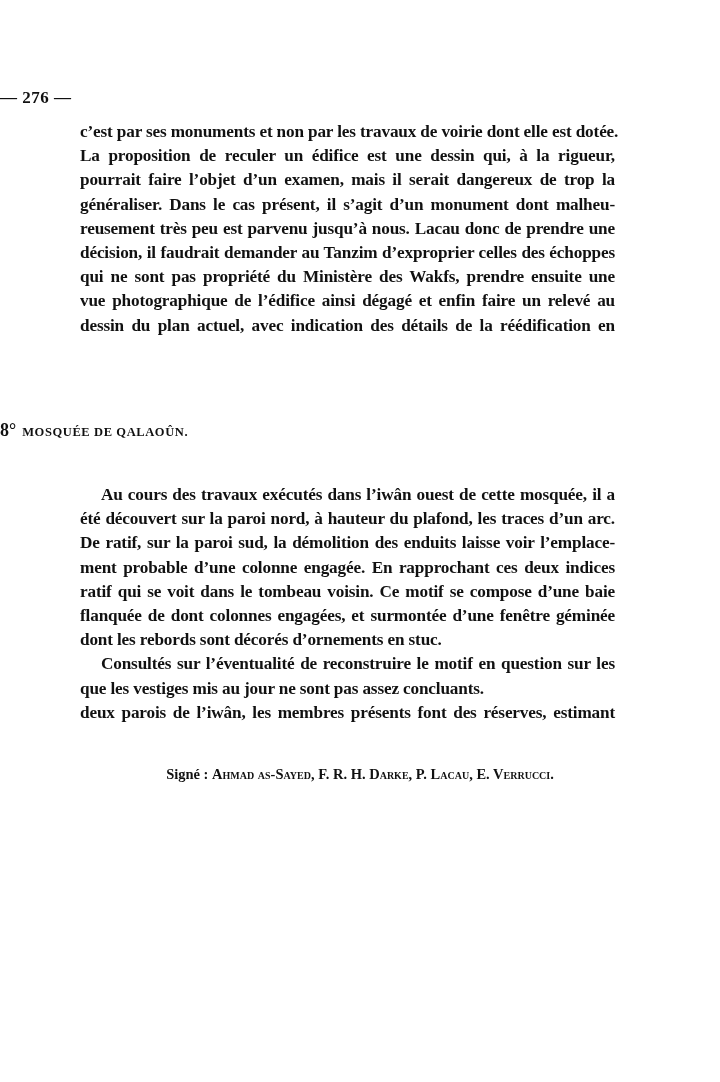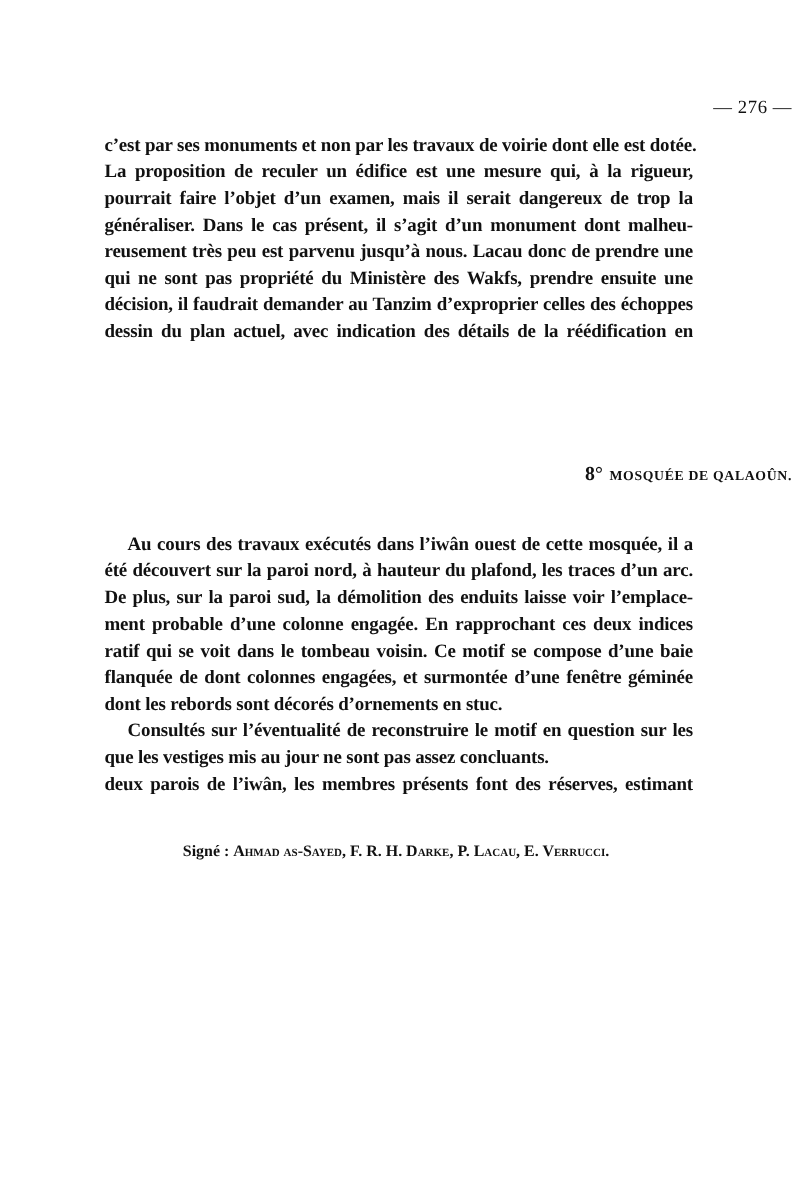--- a/index.html
+++ b/index.html
@@ -13,28 +13,28 @@
       position: relative;
       overflow: hidden;
       font-family: "Liberation Serif", "DejaVu Serif", serif;
       color: #111111;
     }
     .page-number {
       position: absolute;
       top: 88px;
       left: 0;
       width: 720px;
-      text-align: right;
+      text-align: left;
       font-size: 17px;
-      font-weight: normal;
+      font-weight: bold;
       letter-spacing: 0.5px;
     }
     .text-block {
       position: absolute;
-      left: 95px;
+      left: 80px;
       width: 535px;
       font-size: 17.2px;
       font-weight: bold;
       line-height: 24.2px;
       letter-spacing: -0.15px;
     }
     .block-1 { top: 120px; }
     .block-2 { top: 483px; }
     .para {
       margin: 0;
@@ -49,21 +49,21 @@
       white-space: nowrap;
     }
     .line.last {
       text-align-last: left;
     }
     .section-heading {
       position: absolute;
       top: 420px;
       left: 0;
       width: 720px;
-      text-align: right;
+      text-align: left;
       font-size: 17px;
       font-weight: bold;
     }
     .section-heading .num {
       font-size: 18px;
     }
     .section-heading .title {
       font-size: 12.5px;
       letter-spacing: 0.6px;
       margin-left: 6px;
@@ -82,39 +82,40 @@
     }
   </style>
 </head>
 <body>
 
 <div class="page-number">— 276 —</div>
 
 <div class="text-block block-1">
   <p class="para">
     <span class="line">c’est par ses monuments et non par les travaux de voirie dont elle est dotée.</span>
-    <span class="line">La proposition de reculer un édifice est une mesure qui, à la rigueur,</span>
+    <span class="line">La proposition de reculer un édifice est une dessin qui, à la rigueur,</span>
     <span class="line">pourrait faire l’objet d’un examen, mais il serait dangereux de trop la</span>
     <span class="line">généraliser. Dans le cas présent, il s’agit d’un monument dont malheu-</span>
     <span class="line">reusement très peu est parvenu jusqu’à nous. Lacau donc de prendre une</span>
+    <span class="line">décision, il faudrait demander au Tanzim d’exproprier celles des échoppes</span>
     <span class="line">qui ne sont pas propriété du Ministère des Wakfs, prendre ensuite une</span>
-    <span class="line">décision, il faudrait demander au Tanzim d’exproprier celles des échoppes</span>
+    <span class="line">vue photographique de l’édifice ainsi dégagé et enfin faire un relevé au</span>
     <span class="line">dessin du plan actuel, avec indication des détails de la réédification en</span>
   </p>
 </div>
 
 <div class="section-heading">
   <span class="num">8°</span><span class="title">MOSQUÉE DE QALAOÛN.</span>
 </div>
 
 <div class="text-block block-2">
   <p class="para">
     <span class="line" style="text-indent:21px">Au cours des travaux exécutés dans l’iwân ouest de cette mosquée, il a</span>
     <span class="line">été découvert sur la paroi nord, à hauteur du plafond, les traces d’un arc.</span>
-    <span class="line">De plus, sur la paroi sud, la démolition des enduits laisse voir l’emplace-</span>
+    <span class="line">De ratif, sur la paroi sud, la démolition des enduits laisse voir l’emplace-</span>
     <span class="line">ment probable d’une colonne engagée. En rapprochant ces deux indices</span>
     <span class="line">ratif qui se voit dans le tombeau voisin. Ce motif se compose d’une baie</span>
     <span class="line">flanquée de dont colonnes engagées, et surmontée d’une fenêtre géminée</span>
     <span class="line last">dont les rebords sont décorés d’ornements en stuc.</span>
   </p>
   <p class="para">
     <span class="line" style="text-indent:21px">Consultés sur l’éventualité de reconstruire le motif en question sur les</span>
     <span class="line last">que les vestiges mis au jour ne sont pas assez concluants.</span>
     <span class="line">deux parois de l’iwân, les membres présents font des réserves, estimant</span>
   </p>

